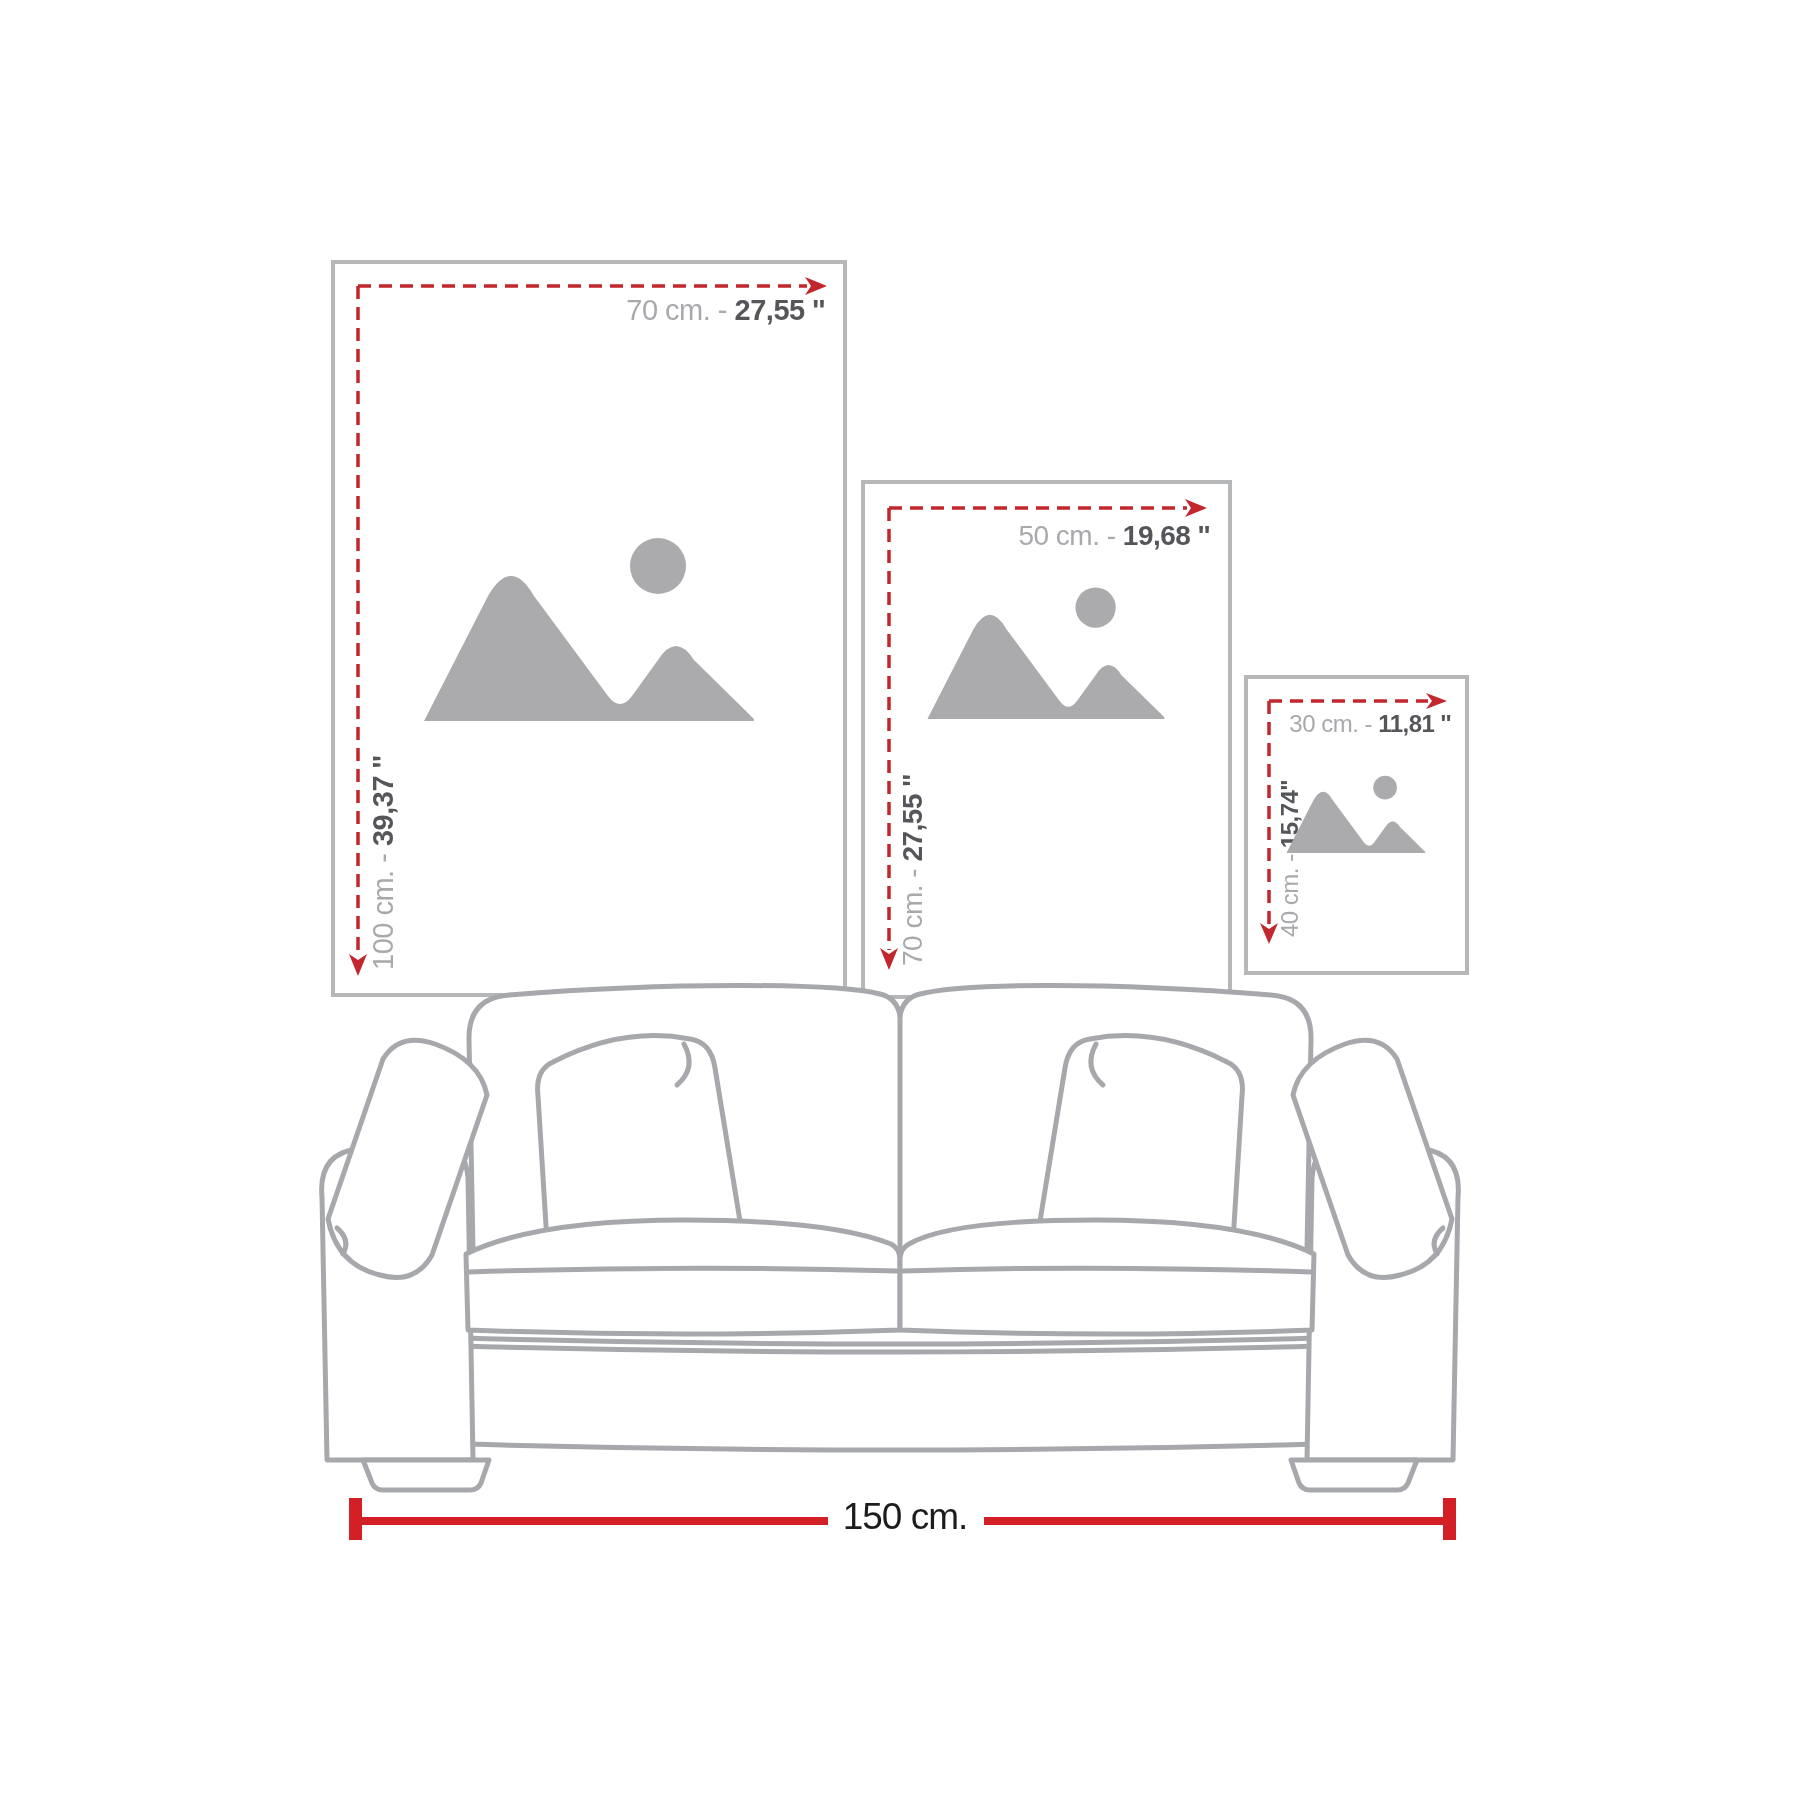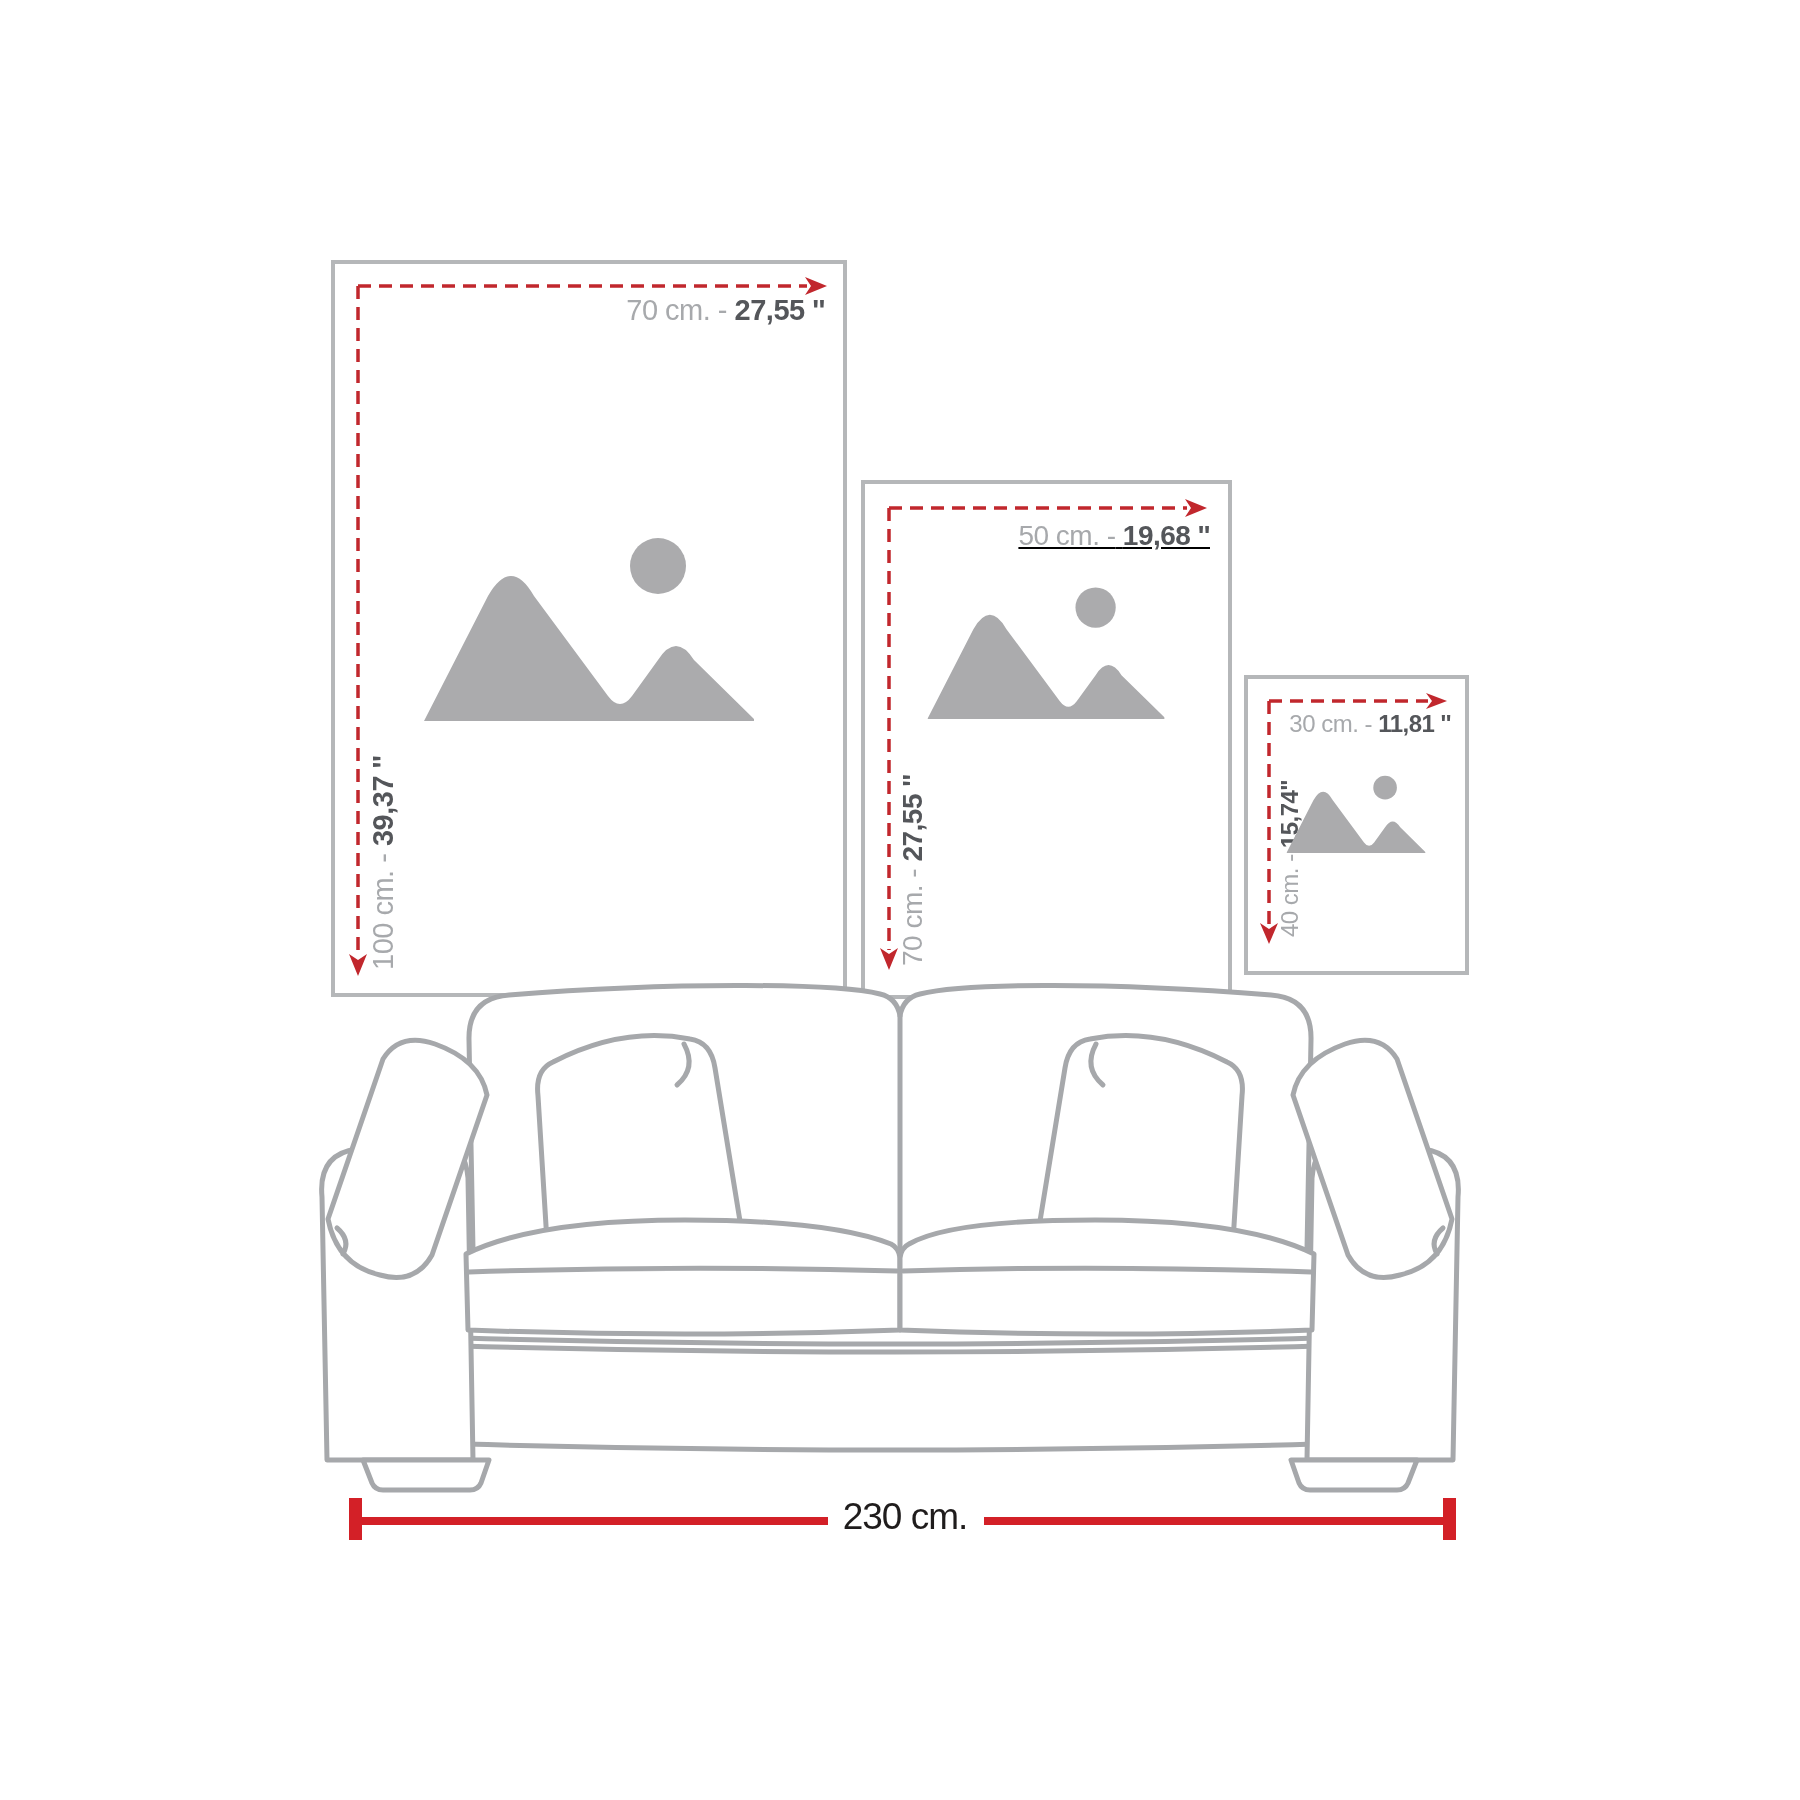--- a/index.html
+++ b/index.html
@@ -79,21 +79,21 @@
     </svg>
   </div>
 
   <div class="frame" style="left:861px;top:448px;width:371px;height:519px;">
     <svg class="frame-svg" width="363" height="511" viewBox="0 0 363 511">
       <line class="dash" x1="24" y1="24" x2="322" y2="24"></line>
       <polygon class="arrow" points="320,15 342,24 320,33 326,24"></polygon>
       <line class="dash" x1="24" y1="24" x2="24" y2="466"></line>
       <polygon class="arrow" points="15,464 24,486 33,464 24,470"></polygon>
     </svg>
-    <div class="dim-label h-label lab-md" style="right:18px;top:38px;text-decoration:underline;">
+    <div class="dim-label h-label lab-md" style="right:18px;top:38px;">
       <span class="cm">50 cm. -</span>
       <span class="in">19,68 ''</span>
     </div>
     <div class="dim-label v-label lab-md" style="left:34px;top:482px;">
       <span class="cm">70 cm. -</span>
       <span class="in">27,55 ''</span>
     </div>
     <svg class="ph" style="left:62px;top:102px;" width="238" height="133" viewBox="0 0 330 185">
       <use href="#ph-icon"></use>
     </svg>
@@ -146,15 +146,15 @@
     <path class="sofa-line" d="M 1026 290 Q 810 283 618 289"></path>
 
     <path class="sofa-fill" d="M 78 478 L 204 478 L 196 501 Q 193 508 185 508 L 98 508 Q 90 508 87 501 Z"></path>
     <path class="sofa-fill" d="M 1006 478 L 1132 478 L 1123 501 Q 1120 508 1112 508 L 1025 508 Q 1017 508 1014 501 Z"></path>
   </svg>
 
   <div class="redcap" style="left:349px;top:1498px;"></div>
   <div class="redcap" style="left:1443px;top:1498px;"></div>
   <div class="redline" style="left:362px;top:1517px;width:466px;"></div>
   <div class="redline" style="left:984px;top:1517px;width:459px;"></div>
-  <div class="dimension-text" style="left:820px;top:1492px;width:170px;height:50px;">230 cm.</div>
+  <div class="dimension-text" style="left:820px;top:1492px;width:170px;height:50px;">150 cm.</div>
 
 </div>
 
 </body></html>

